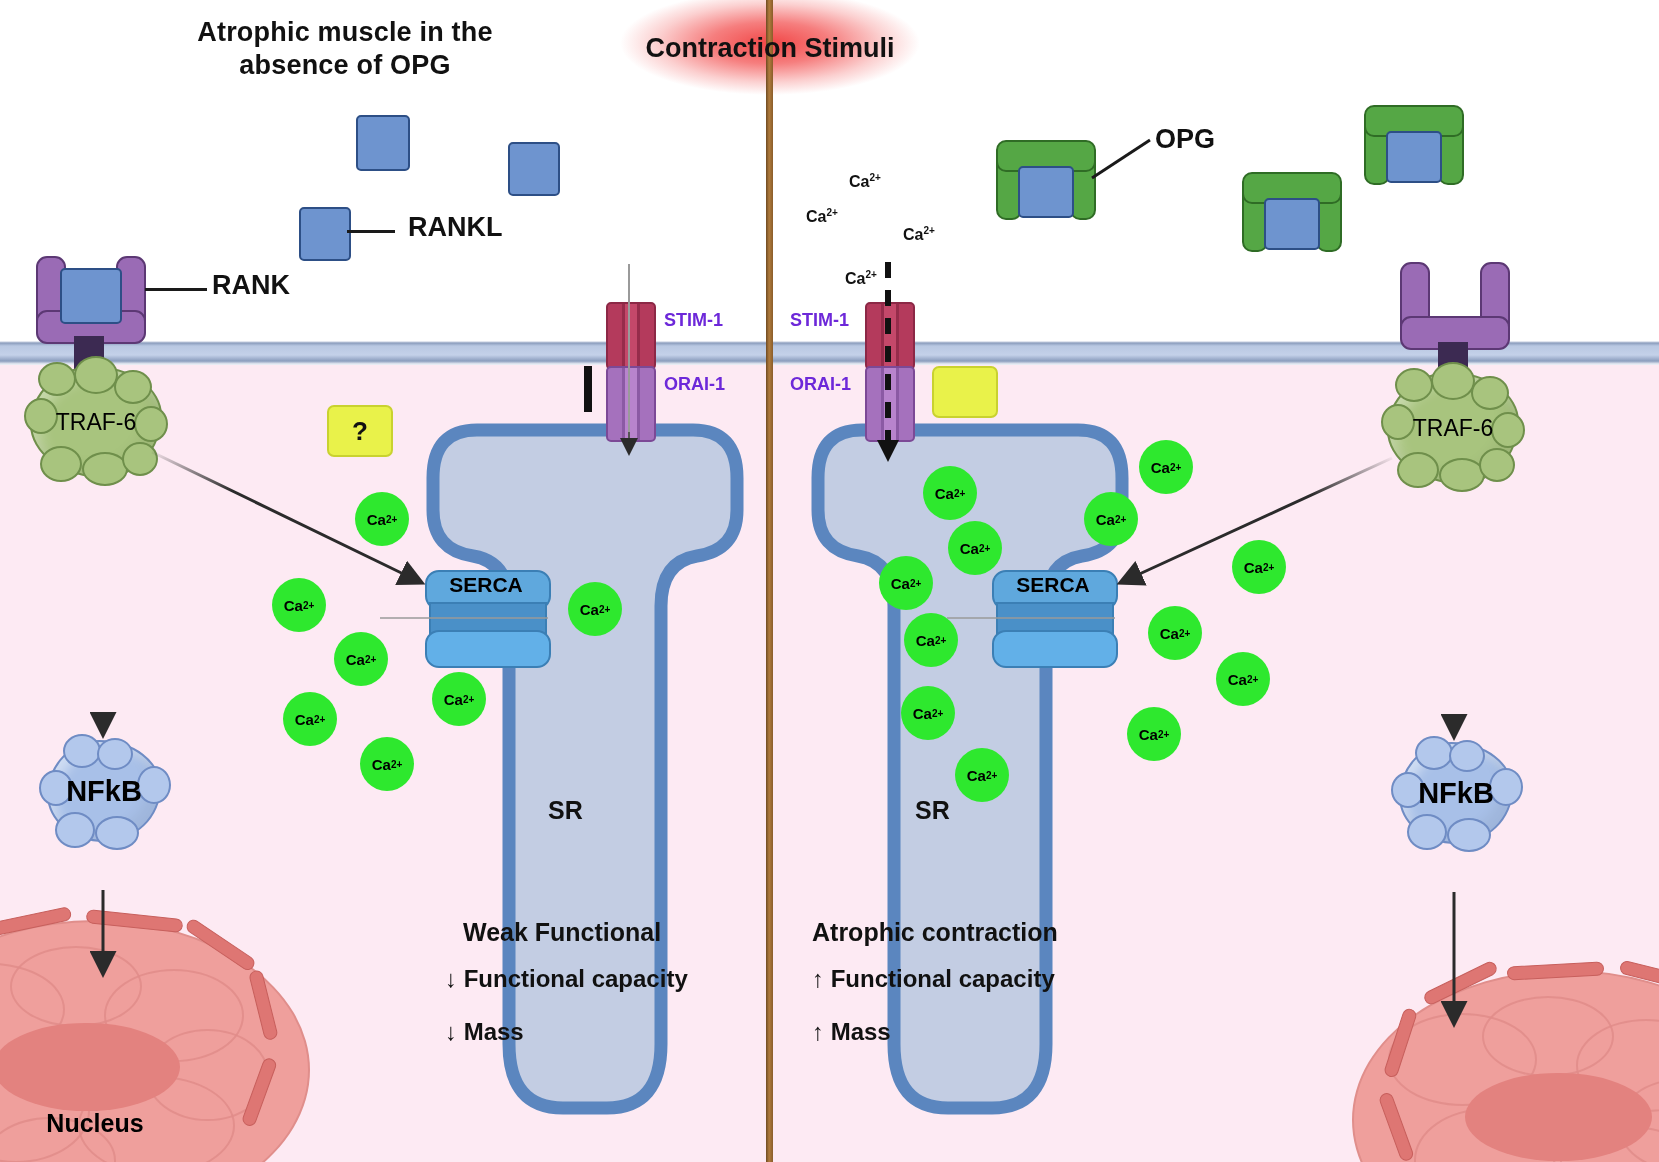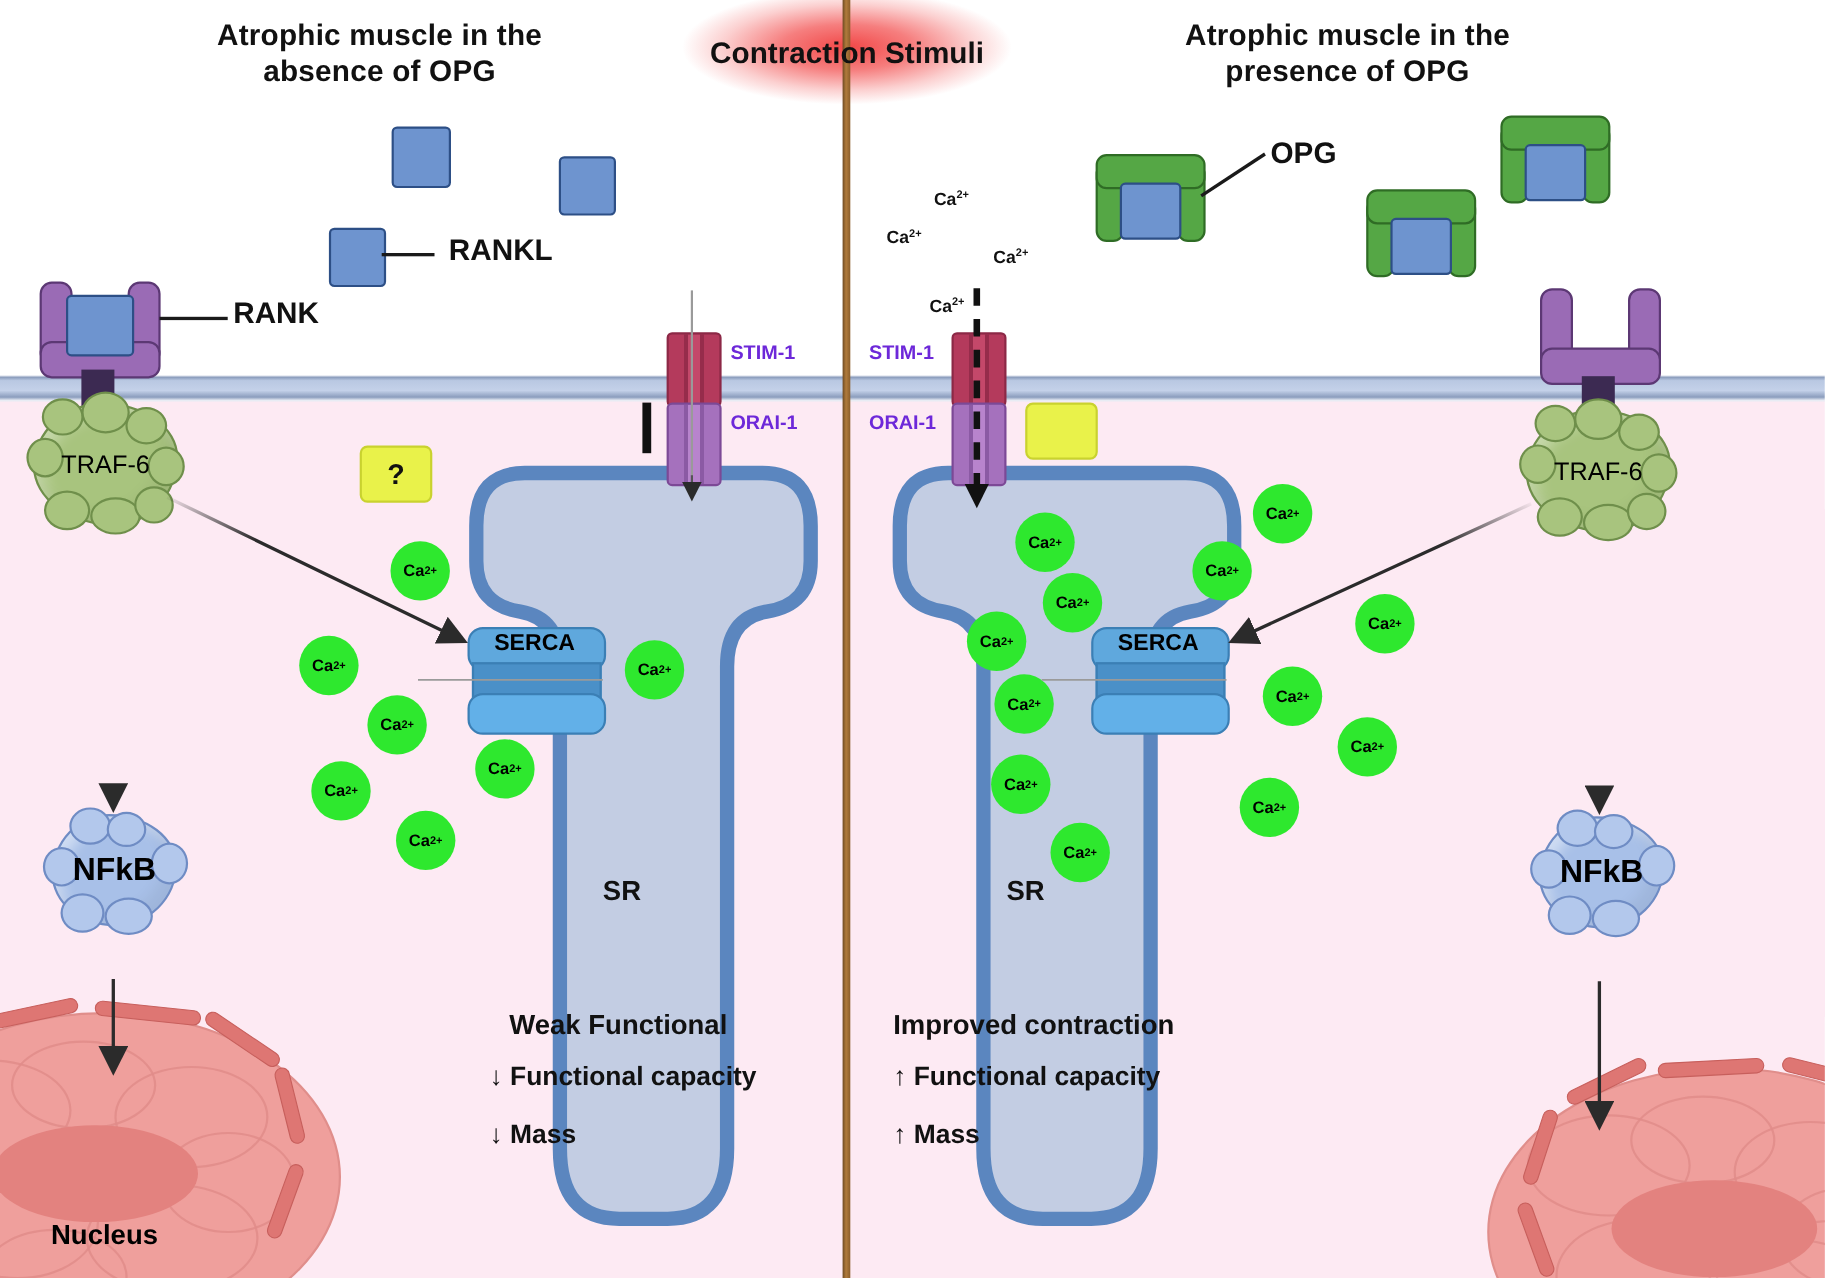--- a/index.html
+++ b/index.html
@@ -128,21 +128,20 @@
   </div>
 
   <div class="outcome head" style="left:548px;top:796px;">SR</div>
   <div class="outcome head" style="left:915px;top:796px;">SR</div>
 
   <div class="stim-glow"></div>
   <div class="divider"></div>
   <div id="stim-label">Contraction Stimuli</div>
 
   <div class="panel-title" id="title-left">Atrophic muscle in the absence of OPG</div>
-  <div class="panel-title" id="title-right">Atrophic muscle in the presence of OPG</div>
 
   <div class="rankl" style="left:356px;top:115px;width:50px;height:52px;"></div>
   <div class="rankl" style="left:508px;top:142px;width:48px;height:50px;"></div>
   <div class="rankl" style="left:299px;top:207px;width:48px;height:50px;"></div>
 
   <div class="leader" style="left:347px;top:230px;width:48px;"></div>
   <div class="side-label" style="left:408px;top:212px;">RANKL</div>
 
   <div class="rank" style="left:36px;top:256px;">
     <div class="arm" style="left:0;"></div>
@@ -319,21 +318,21 @@
 
   <div class="catext" style="left:849px;top:172px;">Ca<sup>2+</sup></div>
   <div class="catext" style="left:806px;top:207px;">Ca<sup>2+</sup></div>
   <div class="catext" style="left:903px;top:225px;">Ca<sup>2+</sup></div>
   <div class="catext" style="left:845px;top:269px;">Ca<sup>2+</sup></div>
 
   <div class="outcome head" style="left:463px;top:918px;">Weak Functional</div>
   <div class="outcome line" style="left:445px;top:965px;"><span>↓</span>&nbsp;<span>Functional capacity</span></div>
   <div class="outcome line" style="left:445px;top:1018px;"><span>↓</span>&nbsp;<span>Mass</span></div>
 
-  <div class="outcome head" style="left:812px;top:918px;">Improved contraction</div>
+  <div class="outcome head" style="left:812px;top:918px;">Atrophic contraction</div>
   <div class="outcome line" style="left:812px;top:965px;"><span>↑</span>&nbsp;<span>Functional capacity</span></div>
   <div class="outcome line" style="left:812px;top:1018px;"><span>↑</span>&nbsp;<span>Mass</span></div>
 
   <svg class="overlay">
     <defs>
       <marker id="ah" markerWidth="9" markerHeight="9" refX="7" refY="4.5" orient="auto">
         <path d="M0,0 L9,4.5 L0,9 Z" fill="#2b2b2b"></path>
       </marker>
       <marker id="ahb" markerWidth="11" markerHeight="11" refX="8" refY="5.5" orient="auto">
         <path d="M0,0 L11,5.5 L0,11 Z" fill="#111"></path>

